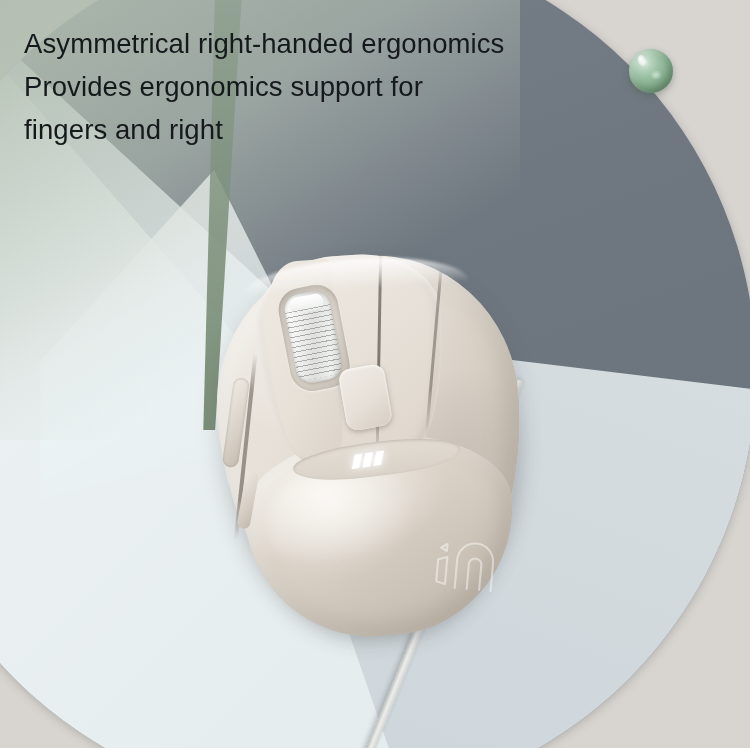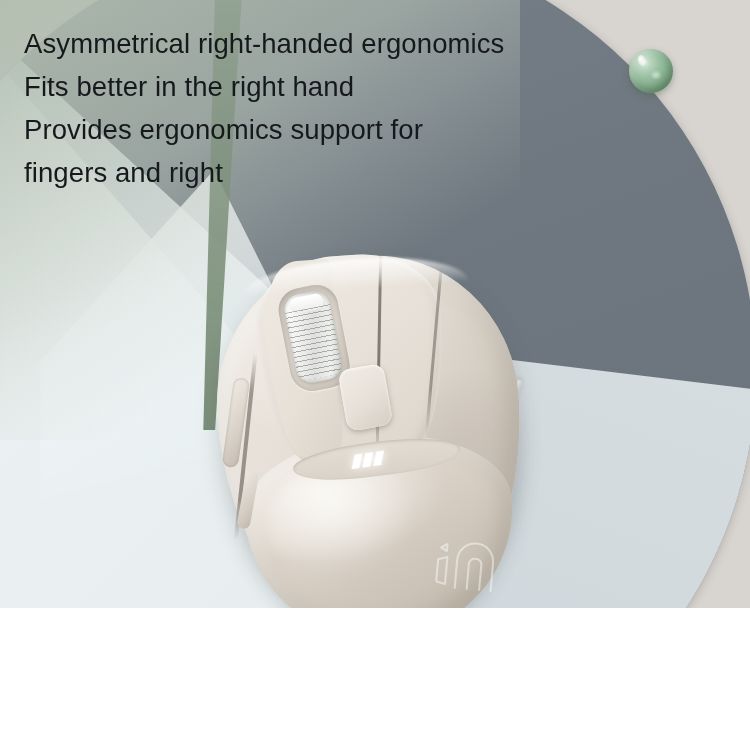--- a/index.html
+++ b/index.html
@@ -1,21 +1,21 @@
 <!DOCTYPE html>
 <html><head>
 <meta charset="utf-8">
 <title>Product Image</title>
 <style>
   html,body{margin:0;padding:0;background:#ffffff;}
   body{font-family:"Liberation Sans", sans-serif;}
 
   #stage{
     position:relative;
-    width:750px;height:608px;
+    width:750px;height:748px;
     overflow:hidden;
     background:#d8d5d1;
   }
 
   
   .plate-clip{
     position:absolute;
     left:-112px; top:-62px;
     width:868px; height:868px;
     border-radius:50%;
@@ -323,18 +323,17 @@
         <path d="M17 17 L23 13 L23 20 Z"></path>
         <path d="M15 29 L24 26 L24 53 L15 51 Z"></path>
         <path d="M34 56 L34 28 A18 18 0 0 1 70 28 L70 56"></path>
         <path d="M46 56 L46 30 A6.5 6.5 0 0 1 58.5 30 L58.5 56"></path>
       </g>
     </svg>
   </div>
 
   <div id="caption">
     <div>Asymmetrical right-handed ergonomics</div>
-    <div>Fits better in the right hand</div>
     <div>Provides ergonomics support for</div>
     <div>fingers and right</div>
   </div>
 
 </div>
 
 </body></html>

